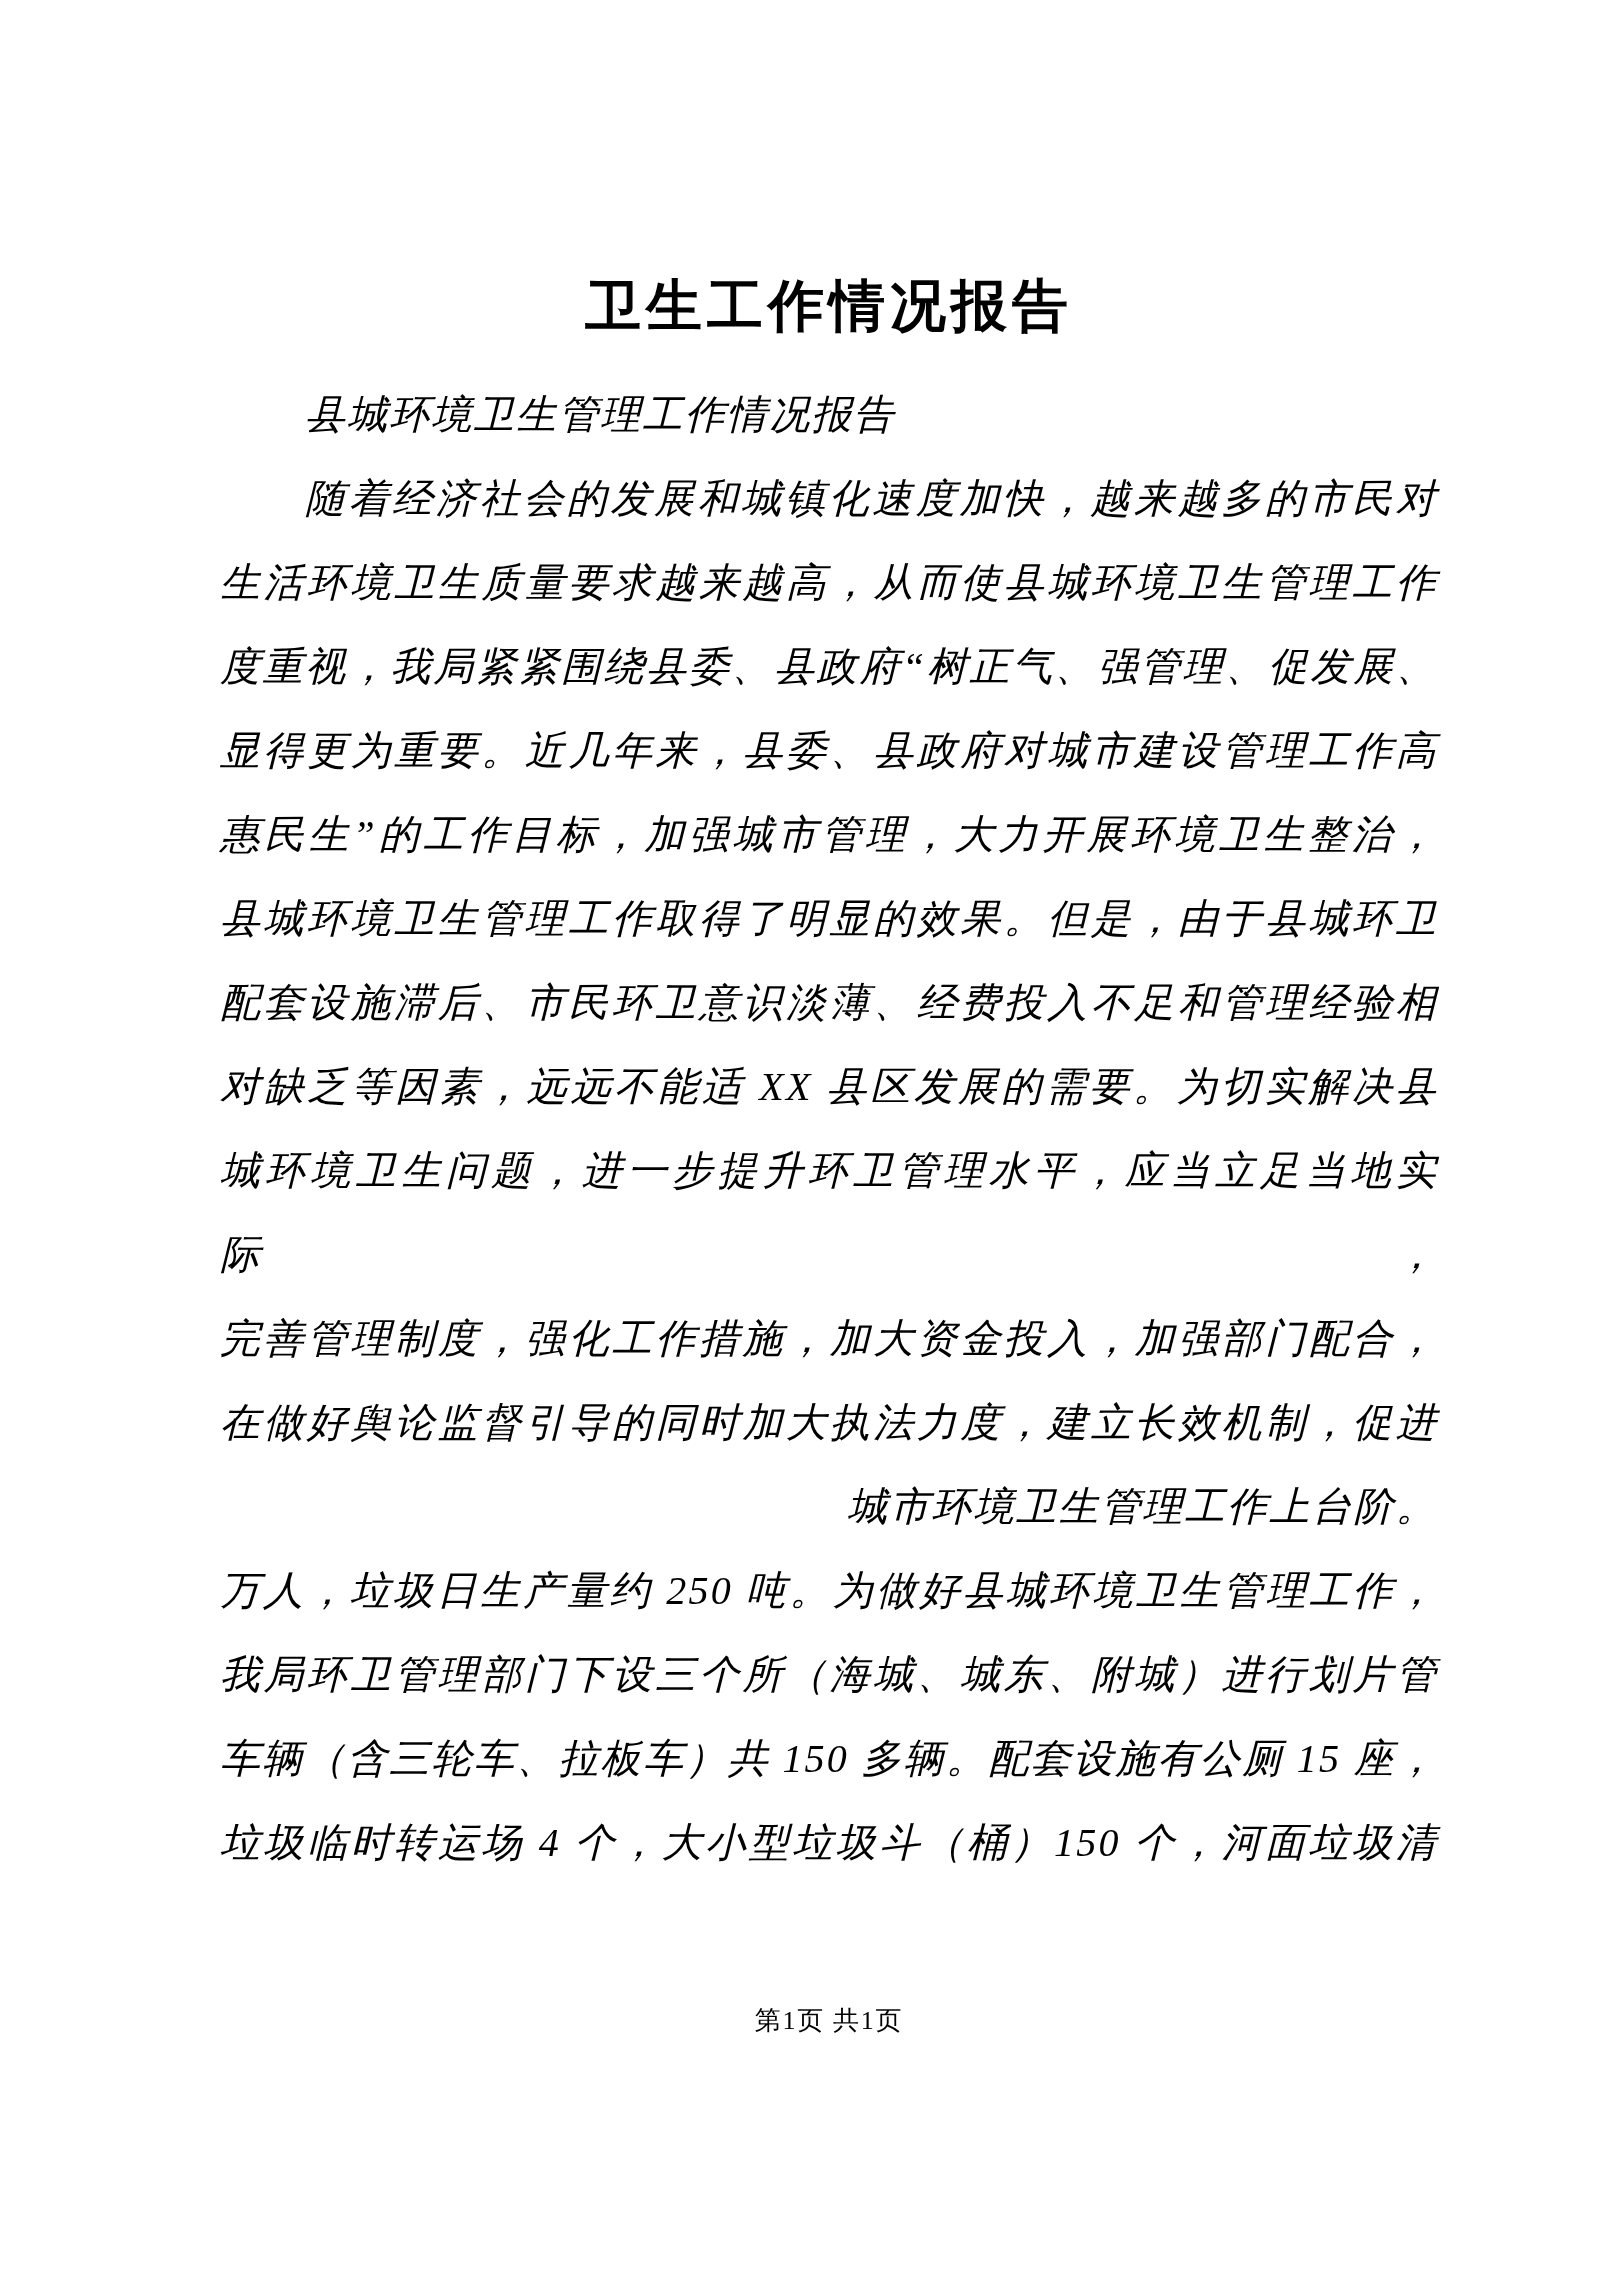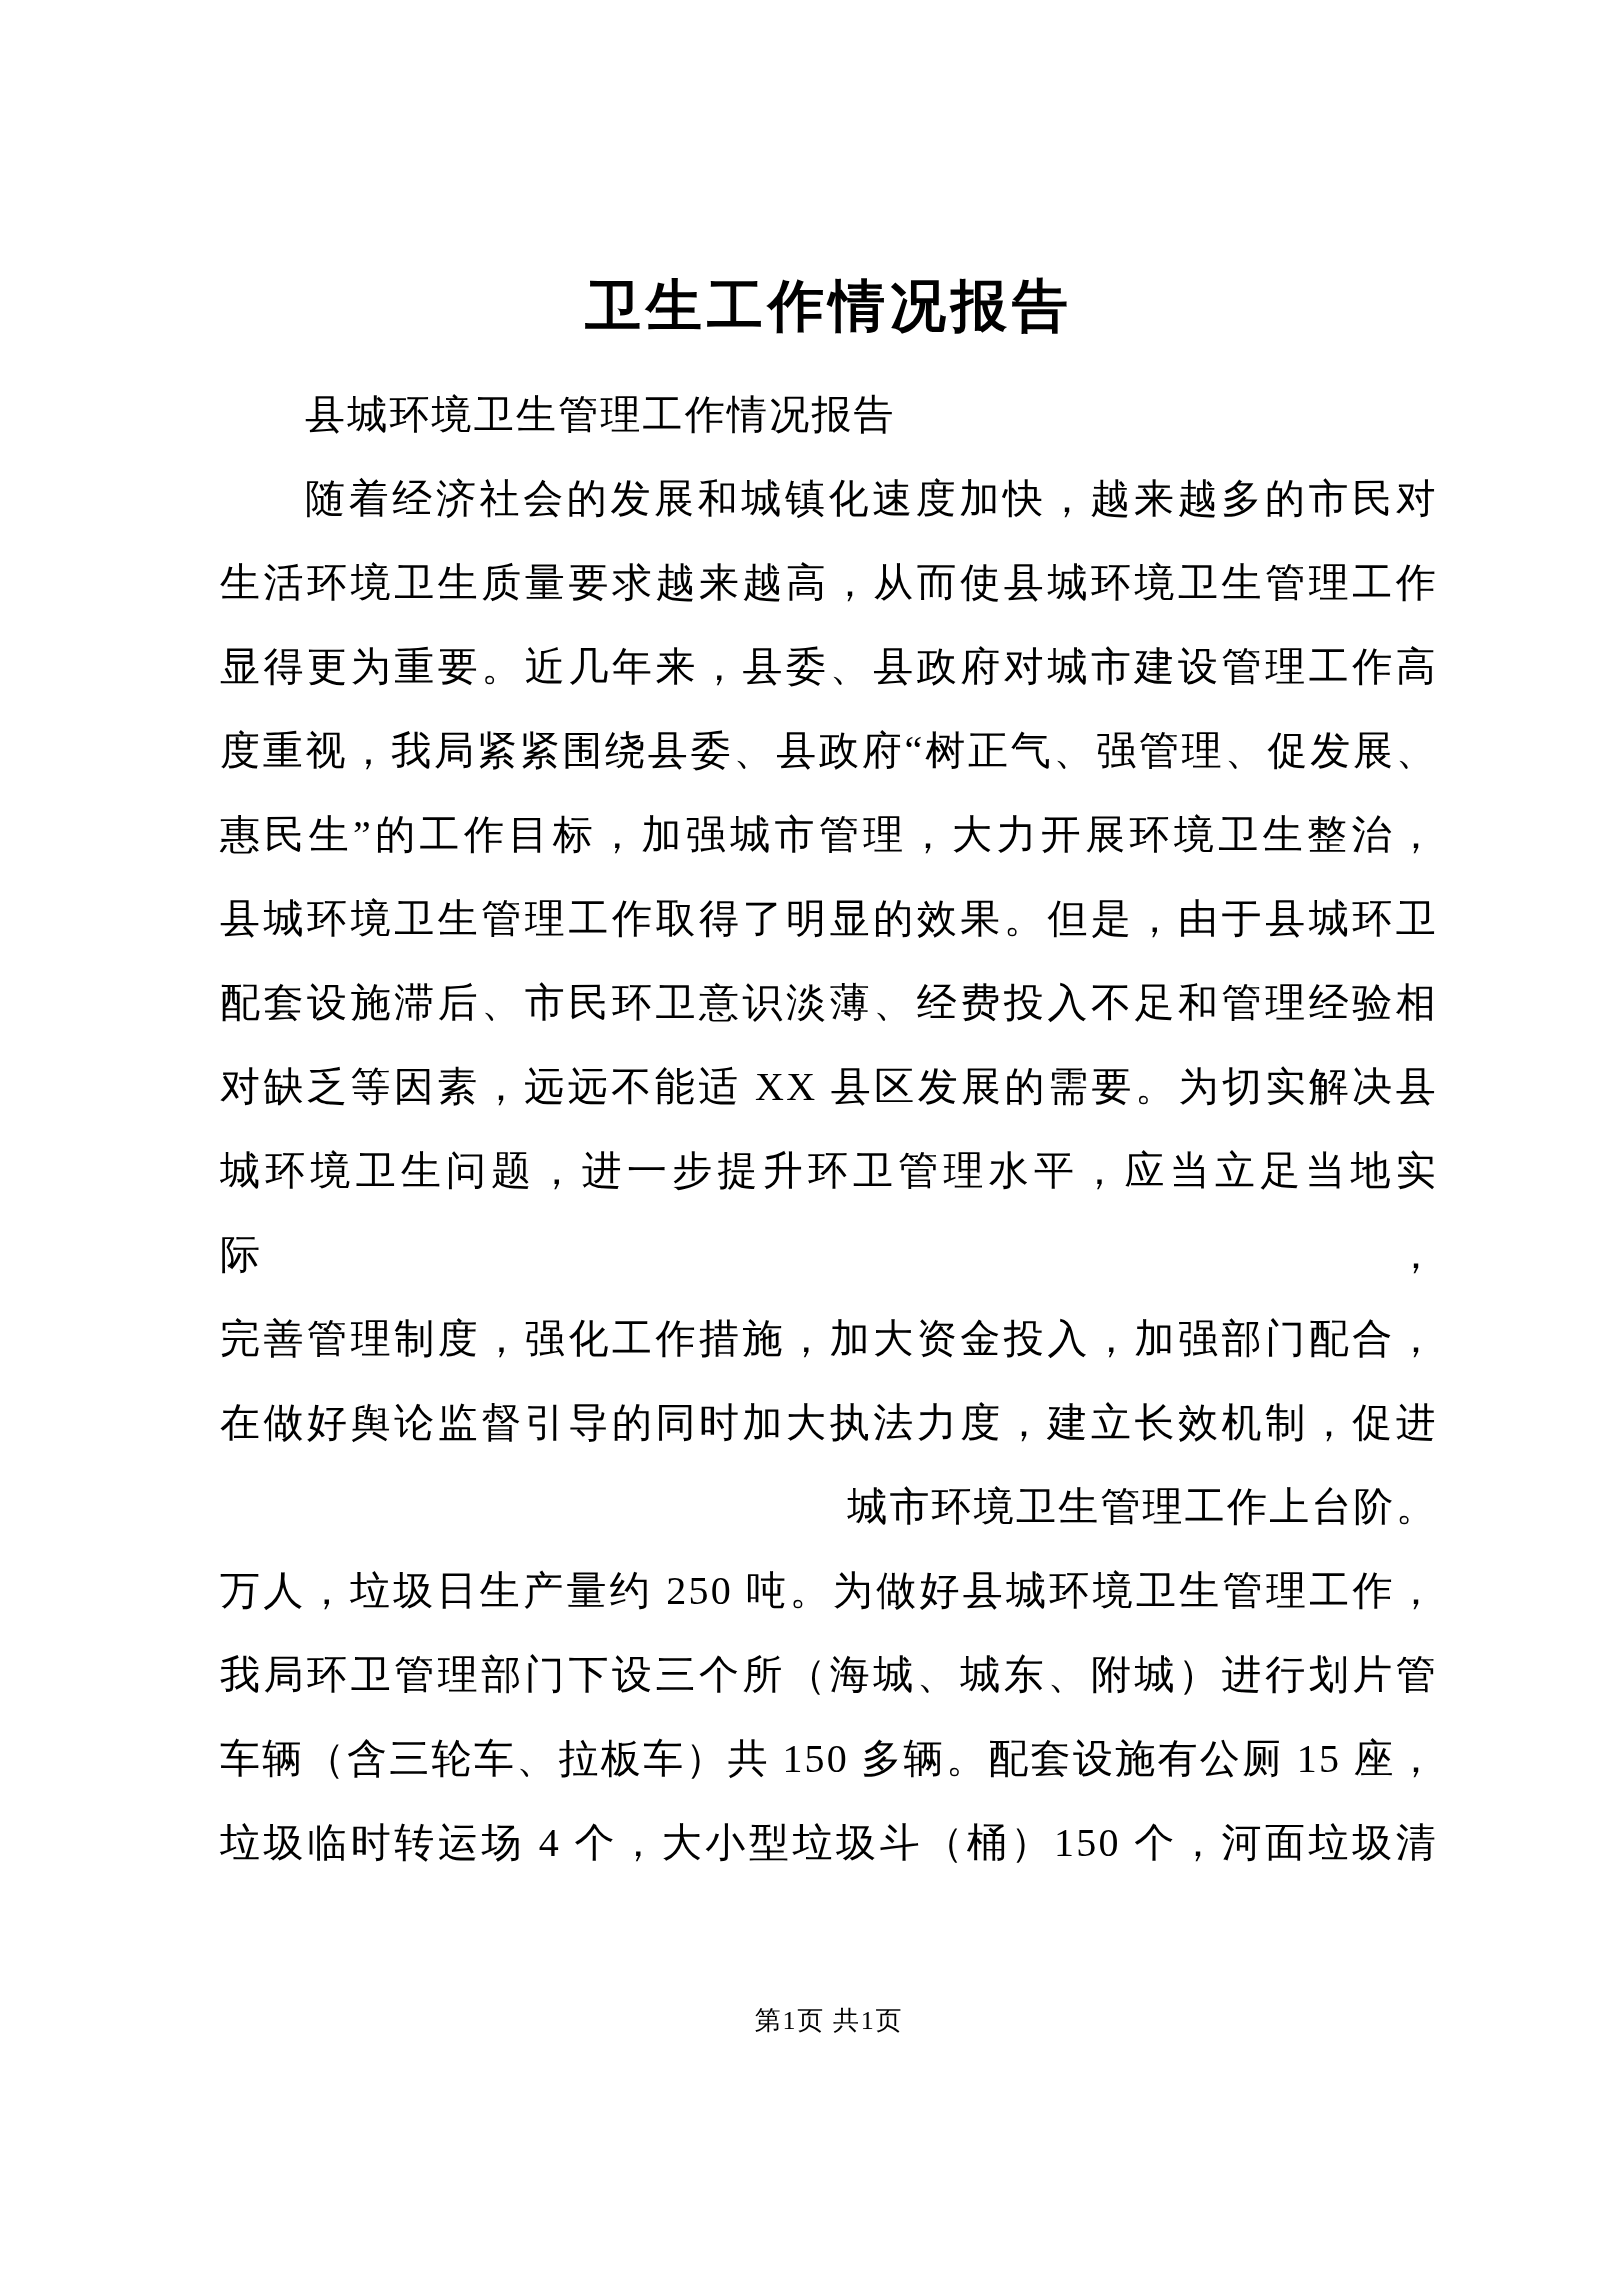--- a/index.html
+++ b/index.html
@@ -29,20 +29,21 @@
     white-space: nowrap;
   }
   .lines {
     margin-top: 25px;
     font-size: 40px;
     line-height: 84px;
     letter-spacing: 2.2px;
   }
   .line {
     text-align: justify;
+    font-style: italic;
   }
   .line.justify,
   .line.indent-justify {
     text-align-last: justify;
   }
   .line.indent,
   .line.indent-justify {
     text-indent: 85px;
   }
   .line.plain {
@@ -59,22 +60,22 @@
 </head>
 <body>
 
 <div class="page">
   <h1 class="title">卫生工作情况报告</h1>
 
   <div class="lines">
       <div class="line indent">县城环境卫生管理工作情况报告</div>
       <div class="line indent-justify">随着经济社会的发展和城镇化速度加快，越来越多的市民对</div>
       <div class="line justify">生活环境卫生质量要求越来越高，从而使县城环境卫生管理工作</div>
+      <div class="line justify">度重视，我局紧紧围绕县委、县政府“树正气、强管理、促发展、</div>
       <div class="line justify">显得更为重要。近几年来，县委、县政府对城市建设管理工作高</div>
-      <div class="line justify">度重视，我局紧紧围绕县委、县政府“树正气、强管理、促发展、</div>
       <div class="line justify">惠民生”的工作目标，加强城市管理，大力开展环境卫生整治，</div>
       <div class="line justify">县城环境卫生管理工作取得了明显的效果。但是，由于县城环卫</div>
       <div class="line justify">配套设施滞后、市民环卫意识淡薄、经费投入不足和管理经验相</div>
       <div class="line justify">对缺乏等因素，远远不能适 XX 县区发展的需要。为切实解决县</div>
       <div class="line justify">城环境卫生问题，进一步提升环卫管理水平，应当立足当地实际，</div>
       <div class="line justify">完善管理制度，强化工作措施，加大资金投入，加强部门配合，</div>
       <div class="line justify">在做好舆论监督引导的同时加大执法力度，建立长效机制，促进</div>
       <div class="line plain">城市环境卫生管理工作上台阶。</div>
       <div class="line justify">万人，垃圾日生产量约 250 吨。为做好县城环境卫生管理工作，</div>
       <div class="line justify">我局环卫管理部门下设三个所（海城、城东、附城）进行划片管</div>

